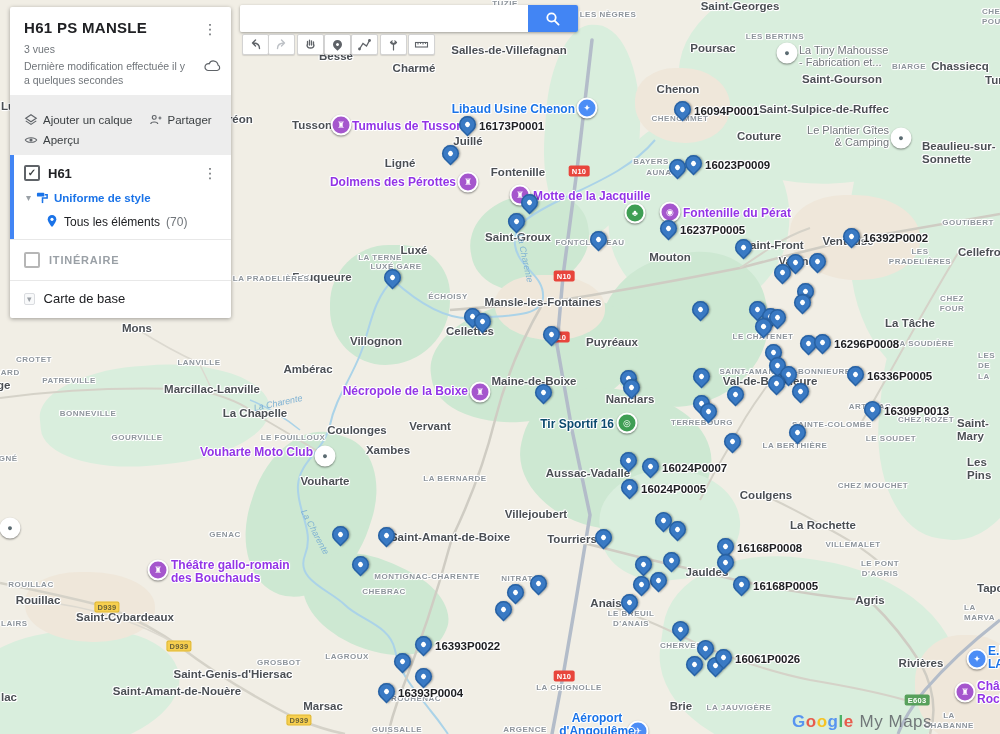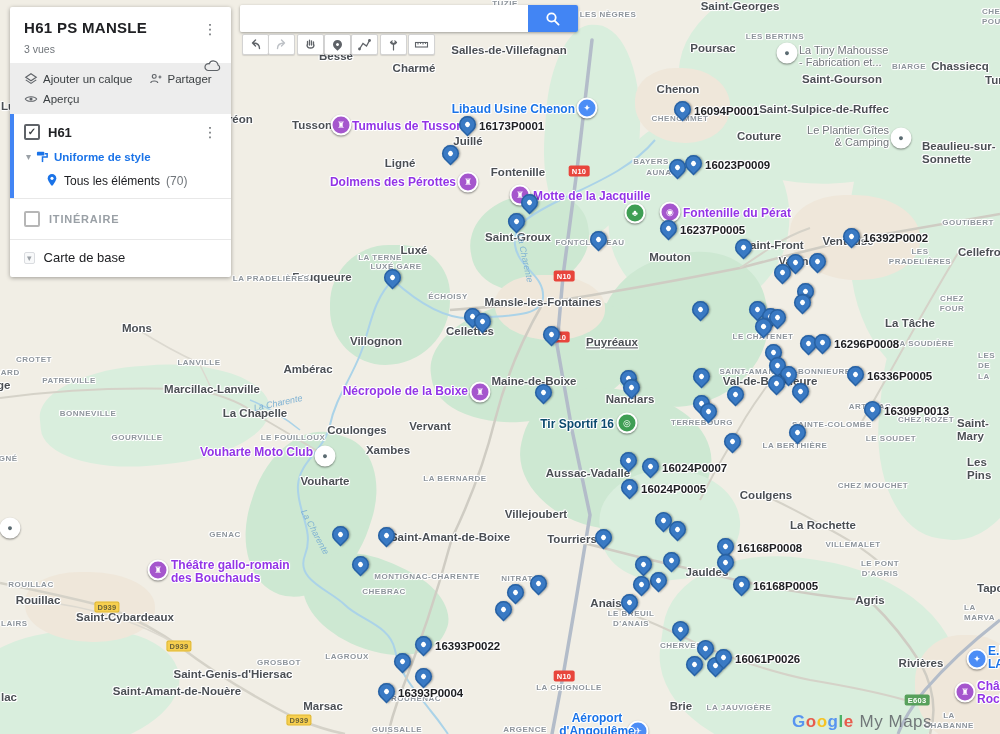--- a/index.html
+++ b/index.html
@@ -43,21 +43,21 @@
   .minipin{width:9px;height:9px;background:#5f6368;border-radius:50% 50% 50% 0;transform:rotate(-45deg);}
   .minipin::after{content:'';display:block;width:3px;height:3px;border-radius:50%;background:#fff;margin:3px 0 0 3px;}
   
   #panel{position:absolute;left:10px;top:7px;width:221px;background:#fff;border-radius:2px;box-shadow:0 1px 4px rgba(0,0,0,.35);font-size:12px;color:#202124;}
   .p-head{padding:12px 14px 8px;position:relative;}
   .p-title{font-size:15px;font-weight:bold;letter-spacing:.3px;}
   .p-dots{position:absolute;right:10px;top:12px;color:#5f6368;font-size:14px;cursor:pointer;padding:2px 4px;}
   .p-views{font-size:10.5px;color:#70757a;margin-top:7px;}
   .p-mod{font-size:10.5px;color:#70757a;margin-top:4px;line-height:1.35;width:168px;}
   .p-cloud{position:absolute;right:10px;top:52px;}
-  .p-actions{background:#ededed;padding:9px 14px 8px;font-size:11.5px;color:#3c4043;}
+  .p-actions{background:#ededed;padding:18px 14px 8px;font-size:11.5px;color:#3c4043;}
   .p-actions .row{display:flex;gap:16px;margin-bottom:6px;}
   .p-actions .row:last-child{margin-bottom:0;}
   .p-act{display:flex;align-items:center;gap:5px;cursor:pointer;}
   .layersec{position:relative;border-left:4px solid #4285f4;padding:10px 14px 10px 10px;}
   .lrow{display:flex;align-items:center;gap:8px;position:relative;}
   .cbx{width:12px;height:12px;border:2px solid #5f6368;border-radius:2px;display:flex;align-items:center;justify-content:center;font-size:10px;color:#3c4043;font-weight:bold;line-height:1;cursor:pointer;}
   .cbx.off{border-color:#b6b6b6;}
   .lname{font-size:13px;font-weight:bold;}
   .ldots{position:absolute;right:0;top:0;color:#5f6368;font-size:14px;cursor:pointer;}
   .stylerow{display:flex;align-items:center;gap:5px;margin:10px 0 0 2px;cursor:pointer;}
@@ -141,21 +141,21 @@
         <div class="town halo" style="left: 414px; top: 251px;">Luxé</div>
         <div class="town halo" style="left: 322px; top: 278px;">Fouqueure</div>
         <div class="town halo" style="left: 518px; top: 238px;">Saint-Groux</div>
         <div class="town halo" style="left: 670px; top: 258px;">Mouton</div>
         <div class="town halo" style="left: 773px; top: 246px;">Saint-Front</div>
         <div class="town halo" style="left: 800px; top: 262px;">Valence</div>
         <div class="town halo" style="left: 848px; top: 242px;">Ventouse</div>
         <div class="town halo al" style="left: 958px; top: 253px;">Cellefrouin</div>
         <div class="town halo" style="left: 543px; top: 303px;">Mansle-les-Fontaines</div>
         <div class="town halo" style="left: 470px; top: 332px;">Cellettes</div>
-        <div class="town halo" style="left: 612px; top: 343px; text-decoration: underline;">Puyréaux</div>
+        <div class="town halo" style="left: 612px; top: 343px;">Puyréaux</div>
         <div class="town halo" style="left: 910px; top: 324px;">La Tâche</div>
         <div class="town halo" style="left: 534px; top: 382px;">Maine-de-Boixe</div>
         <div class="town halo" style="left: 630px; top: 400px;">Nanclars</div>
         <div class="town halo" style="left: 770px; top: 382px;">Val-de-Bonnieure</div>
         <div class="town halo al" style="left: 957px; top: 430px;">Saint-Mary</div>
         <div class="town halo al" style="left: 967px; top: 469px;">Les Pins</div>
         <div class="town halo" style="left: 137px; top: 329px;">Mons</div>
         <div class="town halo" style="left: 308px; top: 370px;">Ambérac</div>
         <div class="town halo" style="left: 212px; top: 390px;">Marcillac-Lanville</div>
         <div class="town halo" style="left: 255px; top: 414px;">La Chapelle</div>
@@ -432,20 +432,21 @@
         <rect x="1.5" y="5.5" width="12" height="4.5" fill="none" stroke="#5f6368" stroke-width="1.1"></rect>
         <path d="M4 5.5 v2 M6.5 5.5 v1.4 M9 5.5 v2 M11.5 5.5 v1.4" stroke="#5f6368" stroke-width="1"></path>
       </svg>
   </div>
 
   <div id="panel">
     <div class="p-head">
       <div class="p-title">H61 PS MANSLE</div>
       <div class="p-dots">⋮</div>
       <div class="p-views">3 vues</div>
+      <div class="p-mod">Dernière modification effectuée il y a quelques secondes</div>
       <div class="p-cloud">
         <svg width="17" height="13" viewBox="0 0 17 13">
             <path d="M4.5 11.5 a3.4 3.4 0 1 1 .7-6.7 A4.6 4.6 0 0 1 14 6 a2.9 2.9 0 0 1 -.8 5.5 Z" fill="none" stroke="#5f6368" stroke-width="1.2"></path>
           </svg>
       </div>
     </div>
     <div class="p-actions">
       <div class="row">
         <div class="p-act">
           <svg width="14" height="14" viewBox="0 0 16 16">

